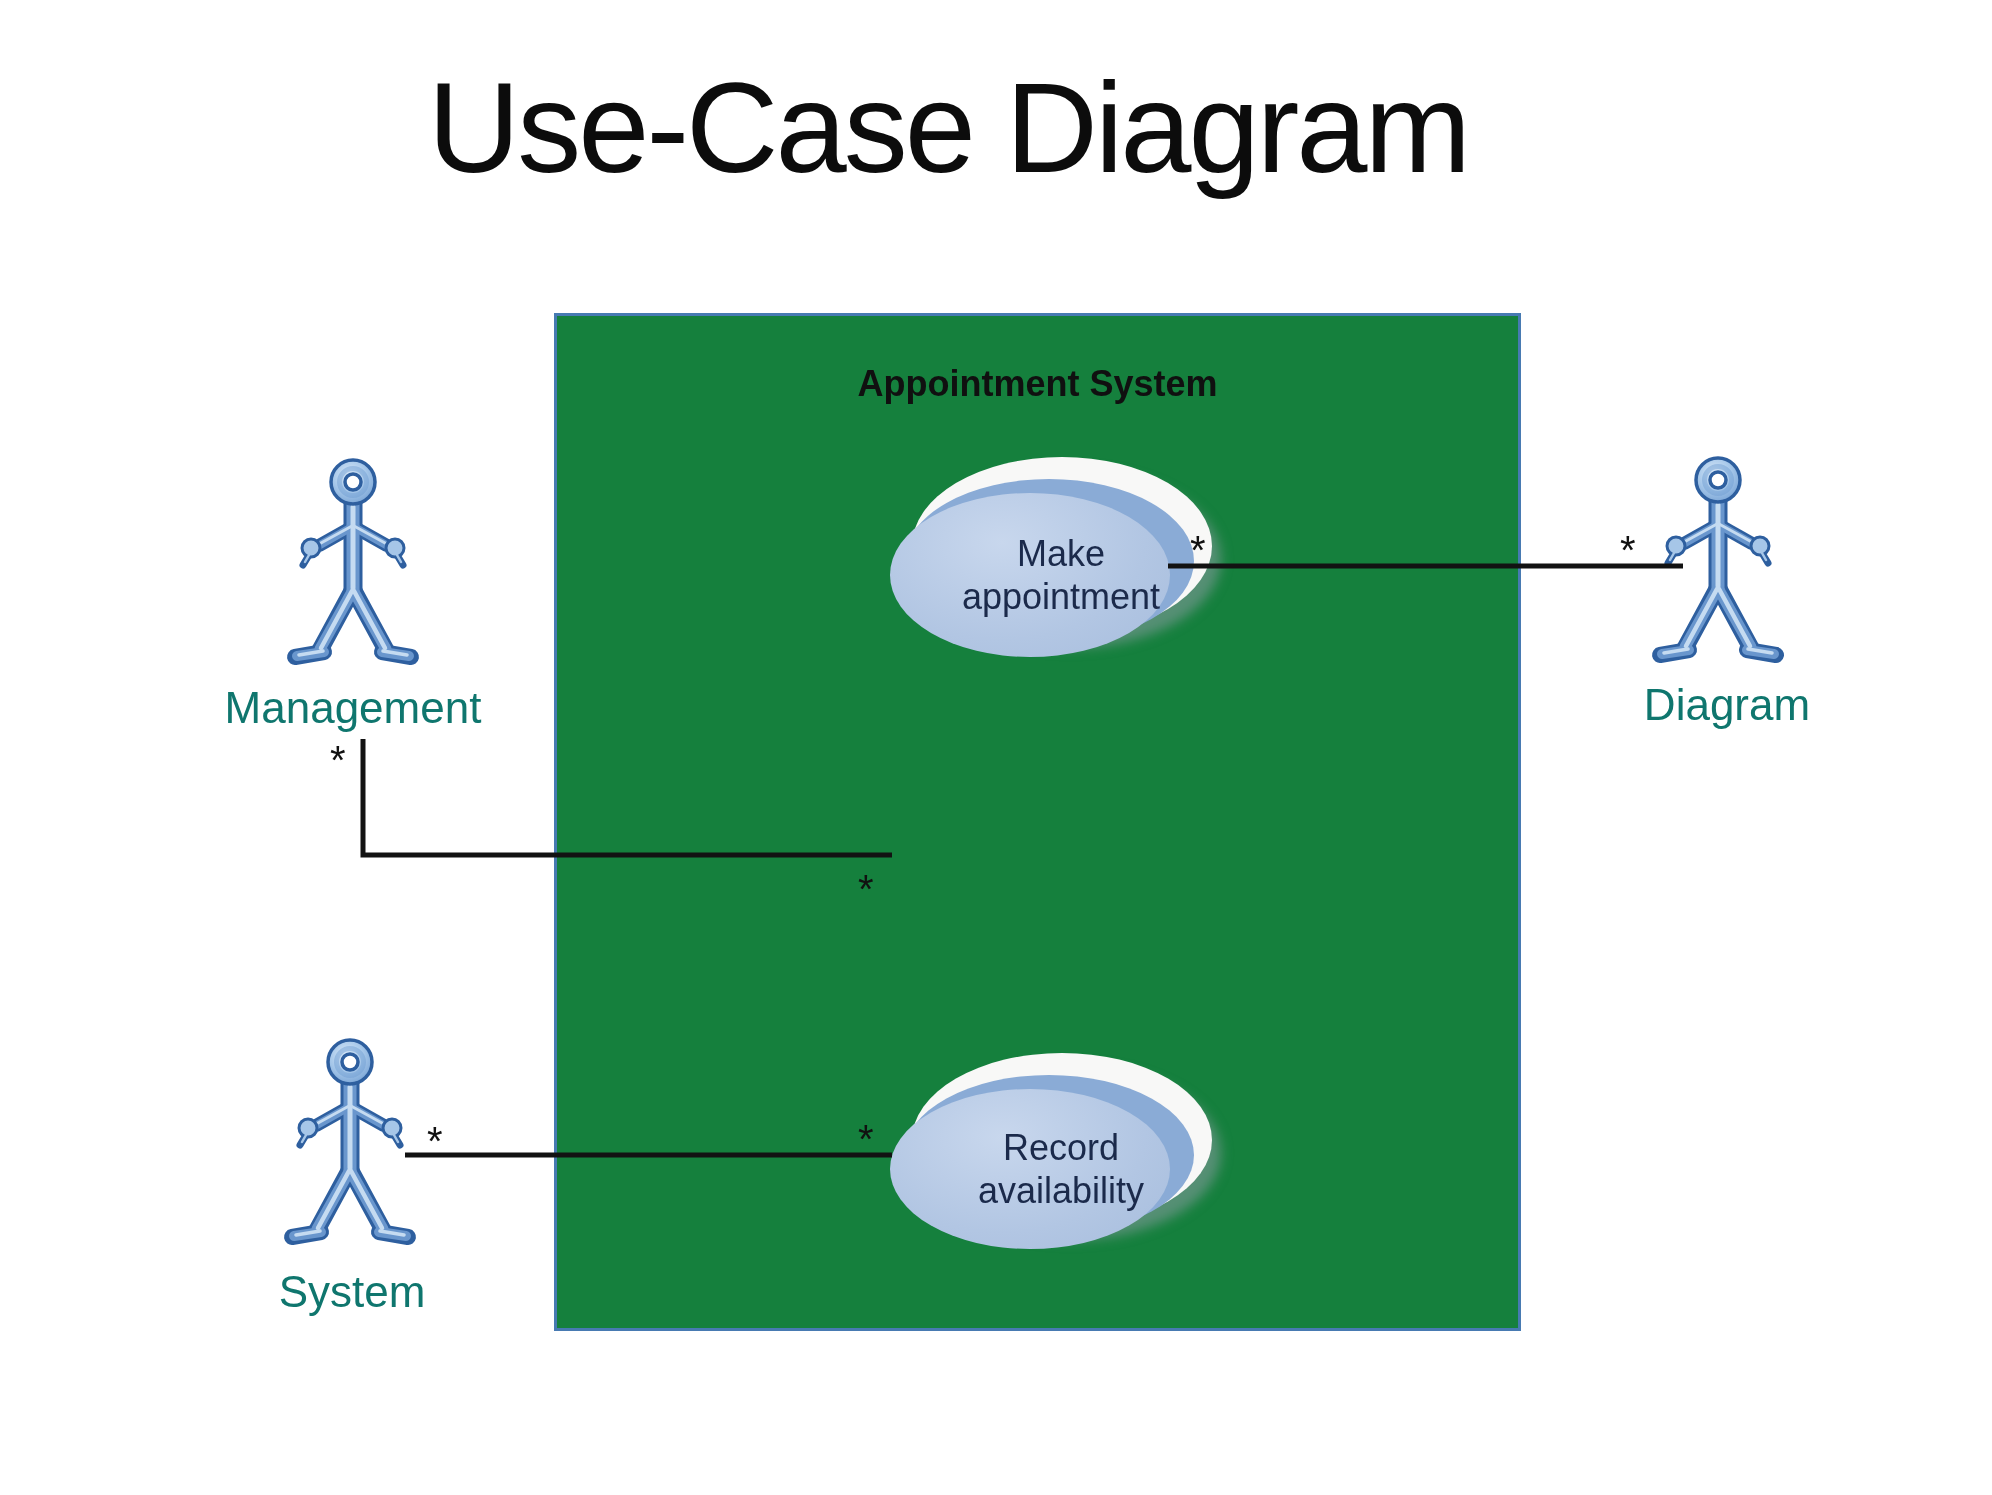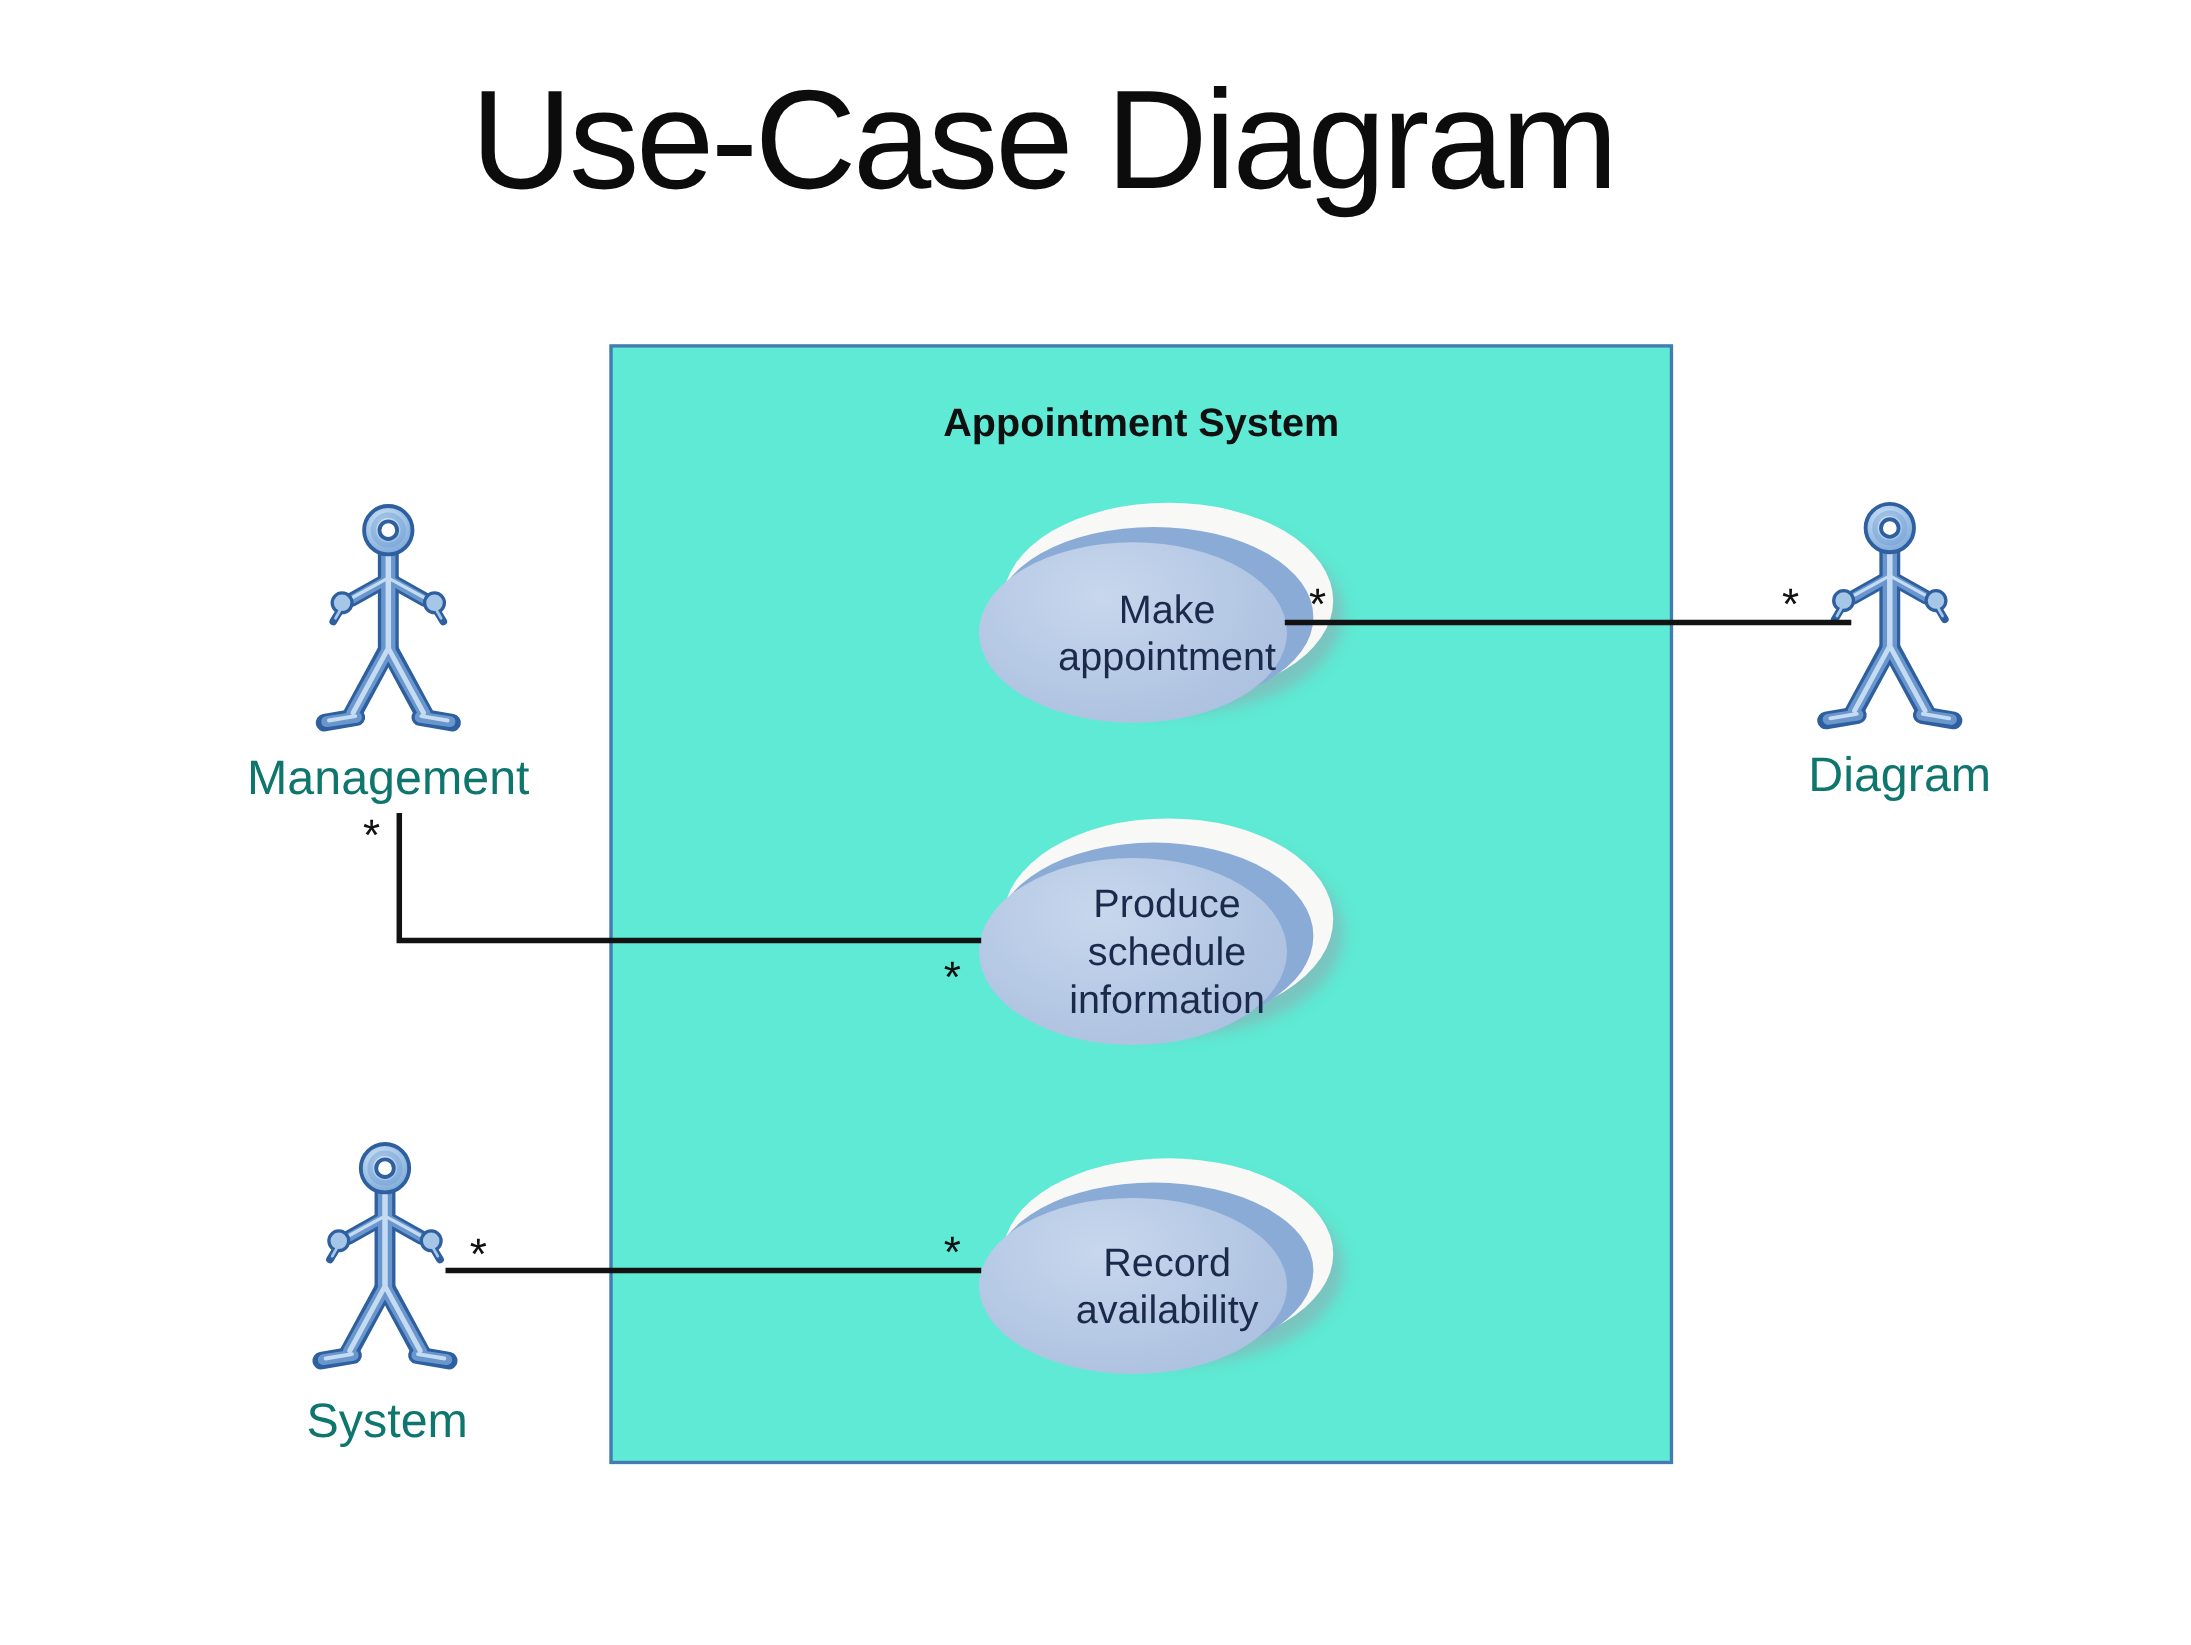--- a/index.html
+++ b/index.html
@@ -11,21 +11,21 @@
   
   .title {
     position:absolute; left:0; top:64px; width:100%; margin:0;
     text-align:center; font-size:128px; font-weight:400; letter-spacing:-3px;
     color:#0c0c0c; line-height:1;
   }
 
   
   .system-box {
     position:absolute; left:554px; top:313px; width:967px; height:1018px;
-    background:#5eead4; border:3px solid #477ab2; box-sizing:border-box; z-index:1;
+    background:#15803d; border:3px solid #477ab2; box-sizing:border-box; z-index:1;
   }
   .system-label {
     margin-top:47px; text-align:center;
     font-size:36px; font-weight:700; color:#101010;
   }
 
   
   .usecase { position:absolute; width:280px; z-index:3; }
   .uc-layer { position:absolute; border-radius:50%; }
   .uc-white {
@@ -146,27 +146,20 @@
   </svg>
 
   <div class="usecase" id="uc-make">
     <div class="uc-layer uc-white"></div>
     <div class="uc-layer uc-mid"></div>
     <div class="uc-layer uc-main">
       <div class="uc-text">Make appointment</div>
     </div>
   </div>
 
-  <div class="usecase" id="uc-produce">
-    <div class="uc-layer uc-white"></div>
-    <div class="uc-layer uc-mid"></div>
-    <div class="uc-layer uc-main">
-      <div class="uc-text">Produce schedule information</div>
-    </div>
-  </div>
 
   <div class="usecase" id="uc-record">
     <div class="uc-layer uc-white"></div>
     <div class="uc-layer uc-mid"></div>
     <div class="uc-layer uc-main">
       <div class="uc-text">Record availability</div>
     </div>
   </div>
 
   <svg class="connectors" viewBox="0 0 1992 1495">

